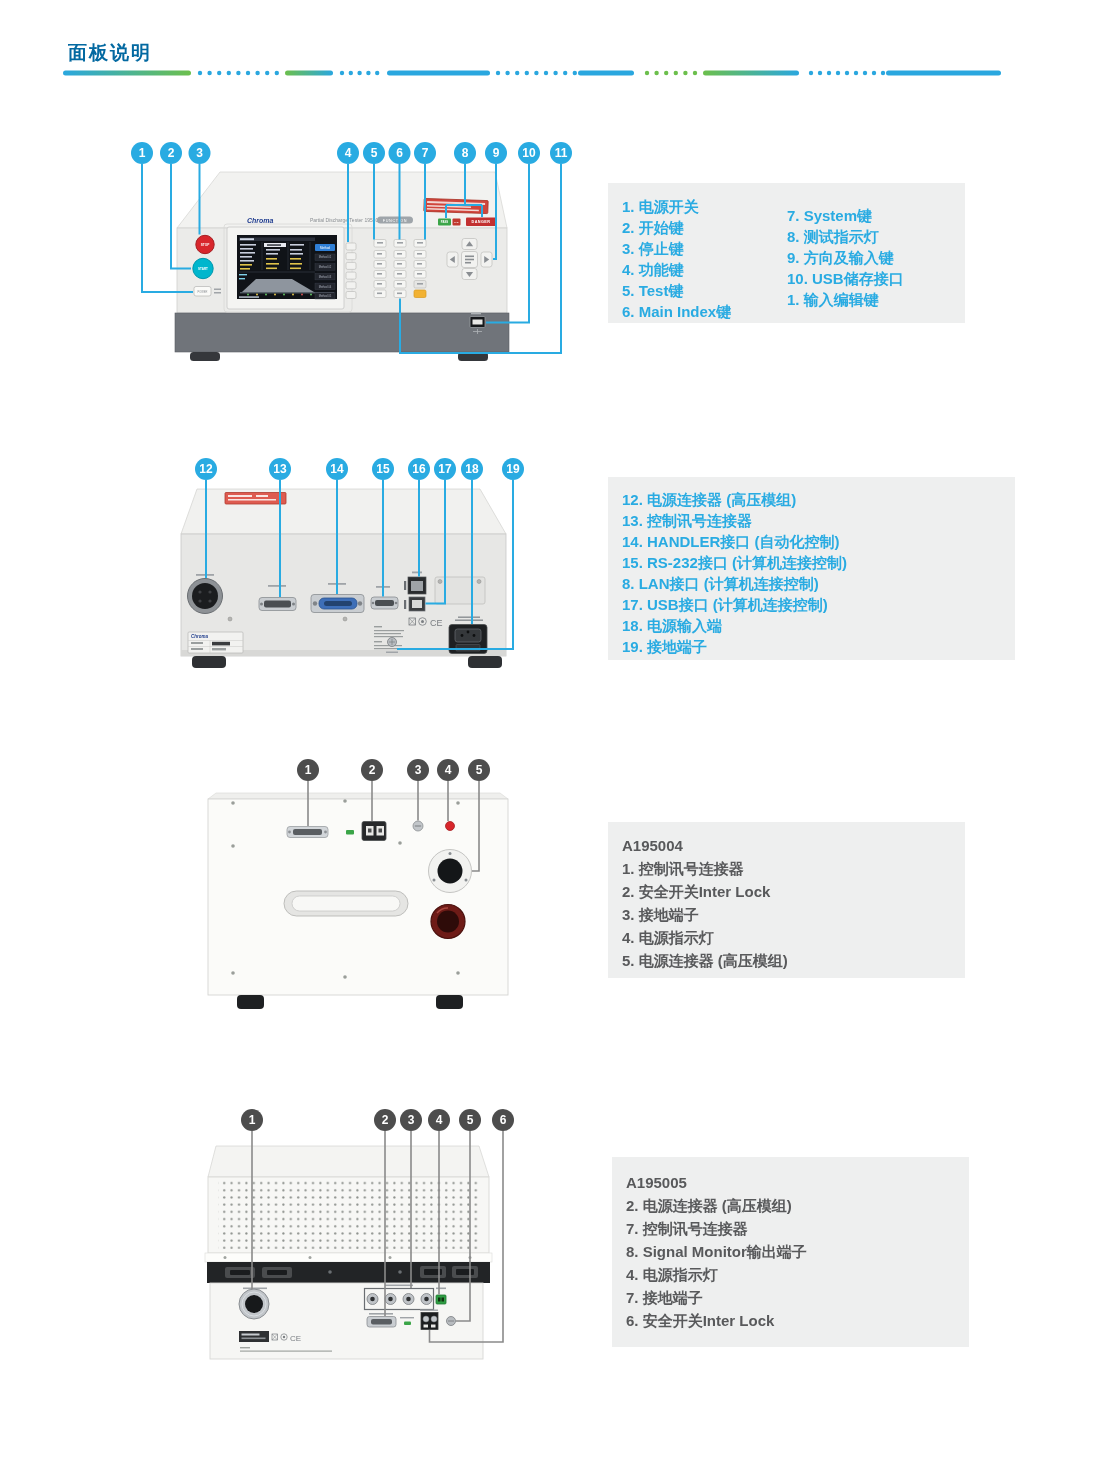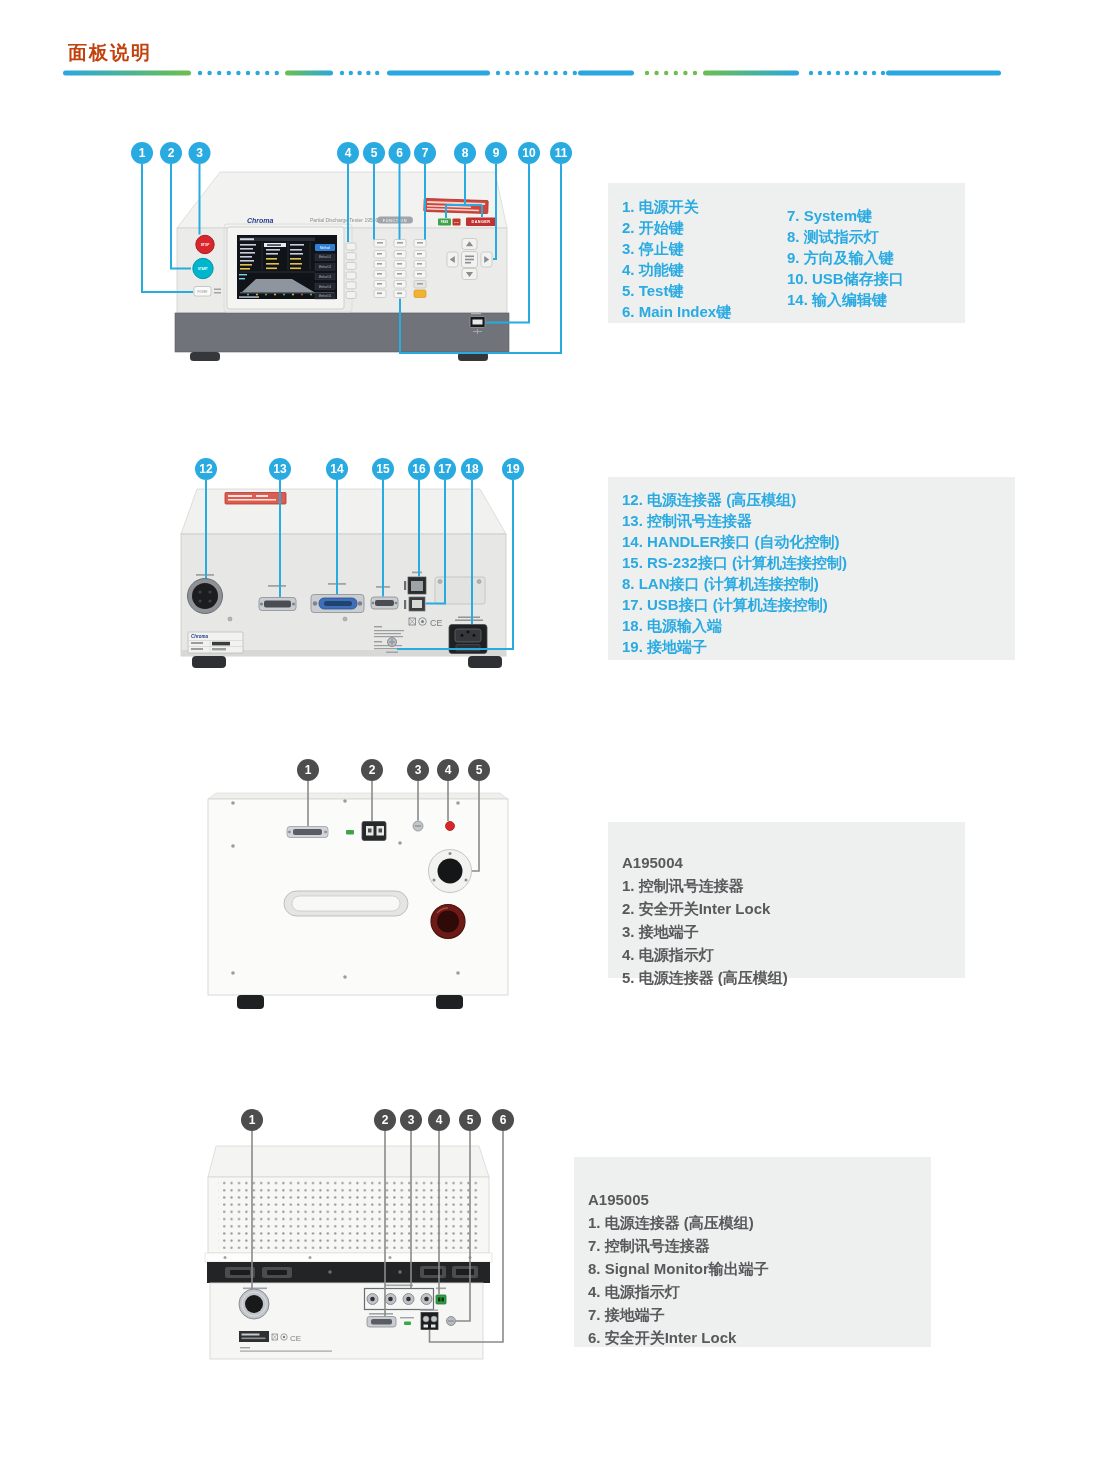--- a/index.html
+++ b/index.html
@@ -1,25 +1,25 @@
 <!DOCTYPE html>
 <html><head>
 <meta charset="utf-8">
 <style>
   html,body{margin:0;padding:0;background:#ffffff;}
   .page{position:relative;width:1102px;height:1470px;background:#fff;font-family:"Liberation Sans",sans-serif;overflow:hidden;}
-  .page-title{position:absolute;left:68px;top:40px;font-size:19px;font-weight:bold;color:#c2410c;letter-spacing:2px;}
+  .page-title{position:absolute;left:68px;top:40px;font-size:19px;font-weight:bold;color:#0369a1;letter-spacing:2px;}
   .abs{position:absolute;}
   .legend{position:absolute;background:#EEEFEF;font-size:15px;font-weight:bold;}
   .legend .li{white-space:nowrap;line-height:21px;}
   .legend.gray .li{line-height:23px;}
   .legend.blue{color:#29ABE2;}
   .legend.gray{color:#58595B;}
   .lcol{position:absolute;}
-  .ltitle{line-height:23px;white-space:nowrap;margin-top:17px;}
+  .ltitle{line-height:23px;white-space:nowrap;}
   svg text{font-family:"Liberation Sans",sans-serif;}
   .conum{font-size:12px;font-weight:bold;fill:#ffffff;text-anchor:middle;}
   .ldr-b{stroke:#29ABE2;stroke-width:2;fill:none;}
   .ldr-g{stroke:#8A8A8A;stroke-width:1.6;fill:none;}
   .key{fill:#F6F6F4;stroke:#B8B8B6;stroke-width:0.6;}
   .fkey{fill:#F2F2F0;stroke:#B5B5B3;stroke-width:0.6;}
   .tri{fill:#8A8E92;}
   .dash{fill:#A0A4A8;}
 </style>
 </head>
@@ -335,21 +335,21 @@
       <div class="li">3. 停止键</div>
       <div class="li">4. 功能键</div>
       <div class="li">5. Test键</div>
       <div class="li">6. Main Index键</div>
     </div>
     <div class="lcol" style="left:179px;top:22px">
       <div class="li">7. System键</div>
       <div class="li">8. 测试指示灯</div>
       <div class="li">9. 方向及输入键</div>
       <div class="li">10. USB储存接口</div>
-      <div class="li">14. 输入编辑键</div>
+      <div class="li">1. 输入编辑键</div>
     </div>
   </div>
 
   <svg class="abs" style="left:170px;top:450px" width="405" height="235" viewBox="170 450 405 235">
     <g>
       <polygon points="197,489 480,489 506,534 181,534" fill="#F1F1EF" stroke="#D5D5D3" stroke-width="0.8"></polygon>
       <g>
         <rect x="225" y="492.5" width="61" height="11.5" rx="1" fill="#DE5B50" stroke="#B03A2E" stroke-width="0.8"></rect>
         <rect x="228" y="495" width="24" height="2" fill="#F9E6E3"></rect>
           <rect x="256" y="495" width="12" height="2" fill="#F9E6E3"></rect>
@@ -748,24 +748,24 @@
           <circle cx="470" cy="1120" r="11" fill="#4D4D4D"></circle>
           <text class="conum" x="470" y="1124.4">5</text>
         </g>
       <g>
           <circle cx="503" cy="1120" r="11" fill="#4D4D4D"></circle>
           <text class="conum" x="503" y="1124.4">6</text>
         </g>
     </g>
   </svg>
 
-  <div class="legend gray" style="left:574px;top:1157px;width:357px;height:190px">
+  <div class="legend gray" style="left:612px;top:1157px;width:357px;height:190px">
     <div class="lcol" style="left:14px;top:14px">
       <div class="ltitle">A195005</div>
-      <div class="li">1. 电源连接器 (高压模组)</div>
+      <div class="li">2. 电源连接器 (高压模组)</div>
       <div class="li">7. 控制讯号连接器</div>
       <div class="li">8. Signal Monitor输出端子</div>
       <div class="li">4. 电源指示灯</div>
       <div class="li">7. 接地端子</div>
       <div class="li">6. 安全开关Inter Lock</div>
     </div>
   </div>
 
 </div>
 

